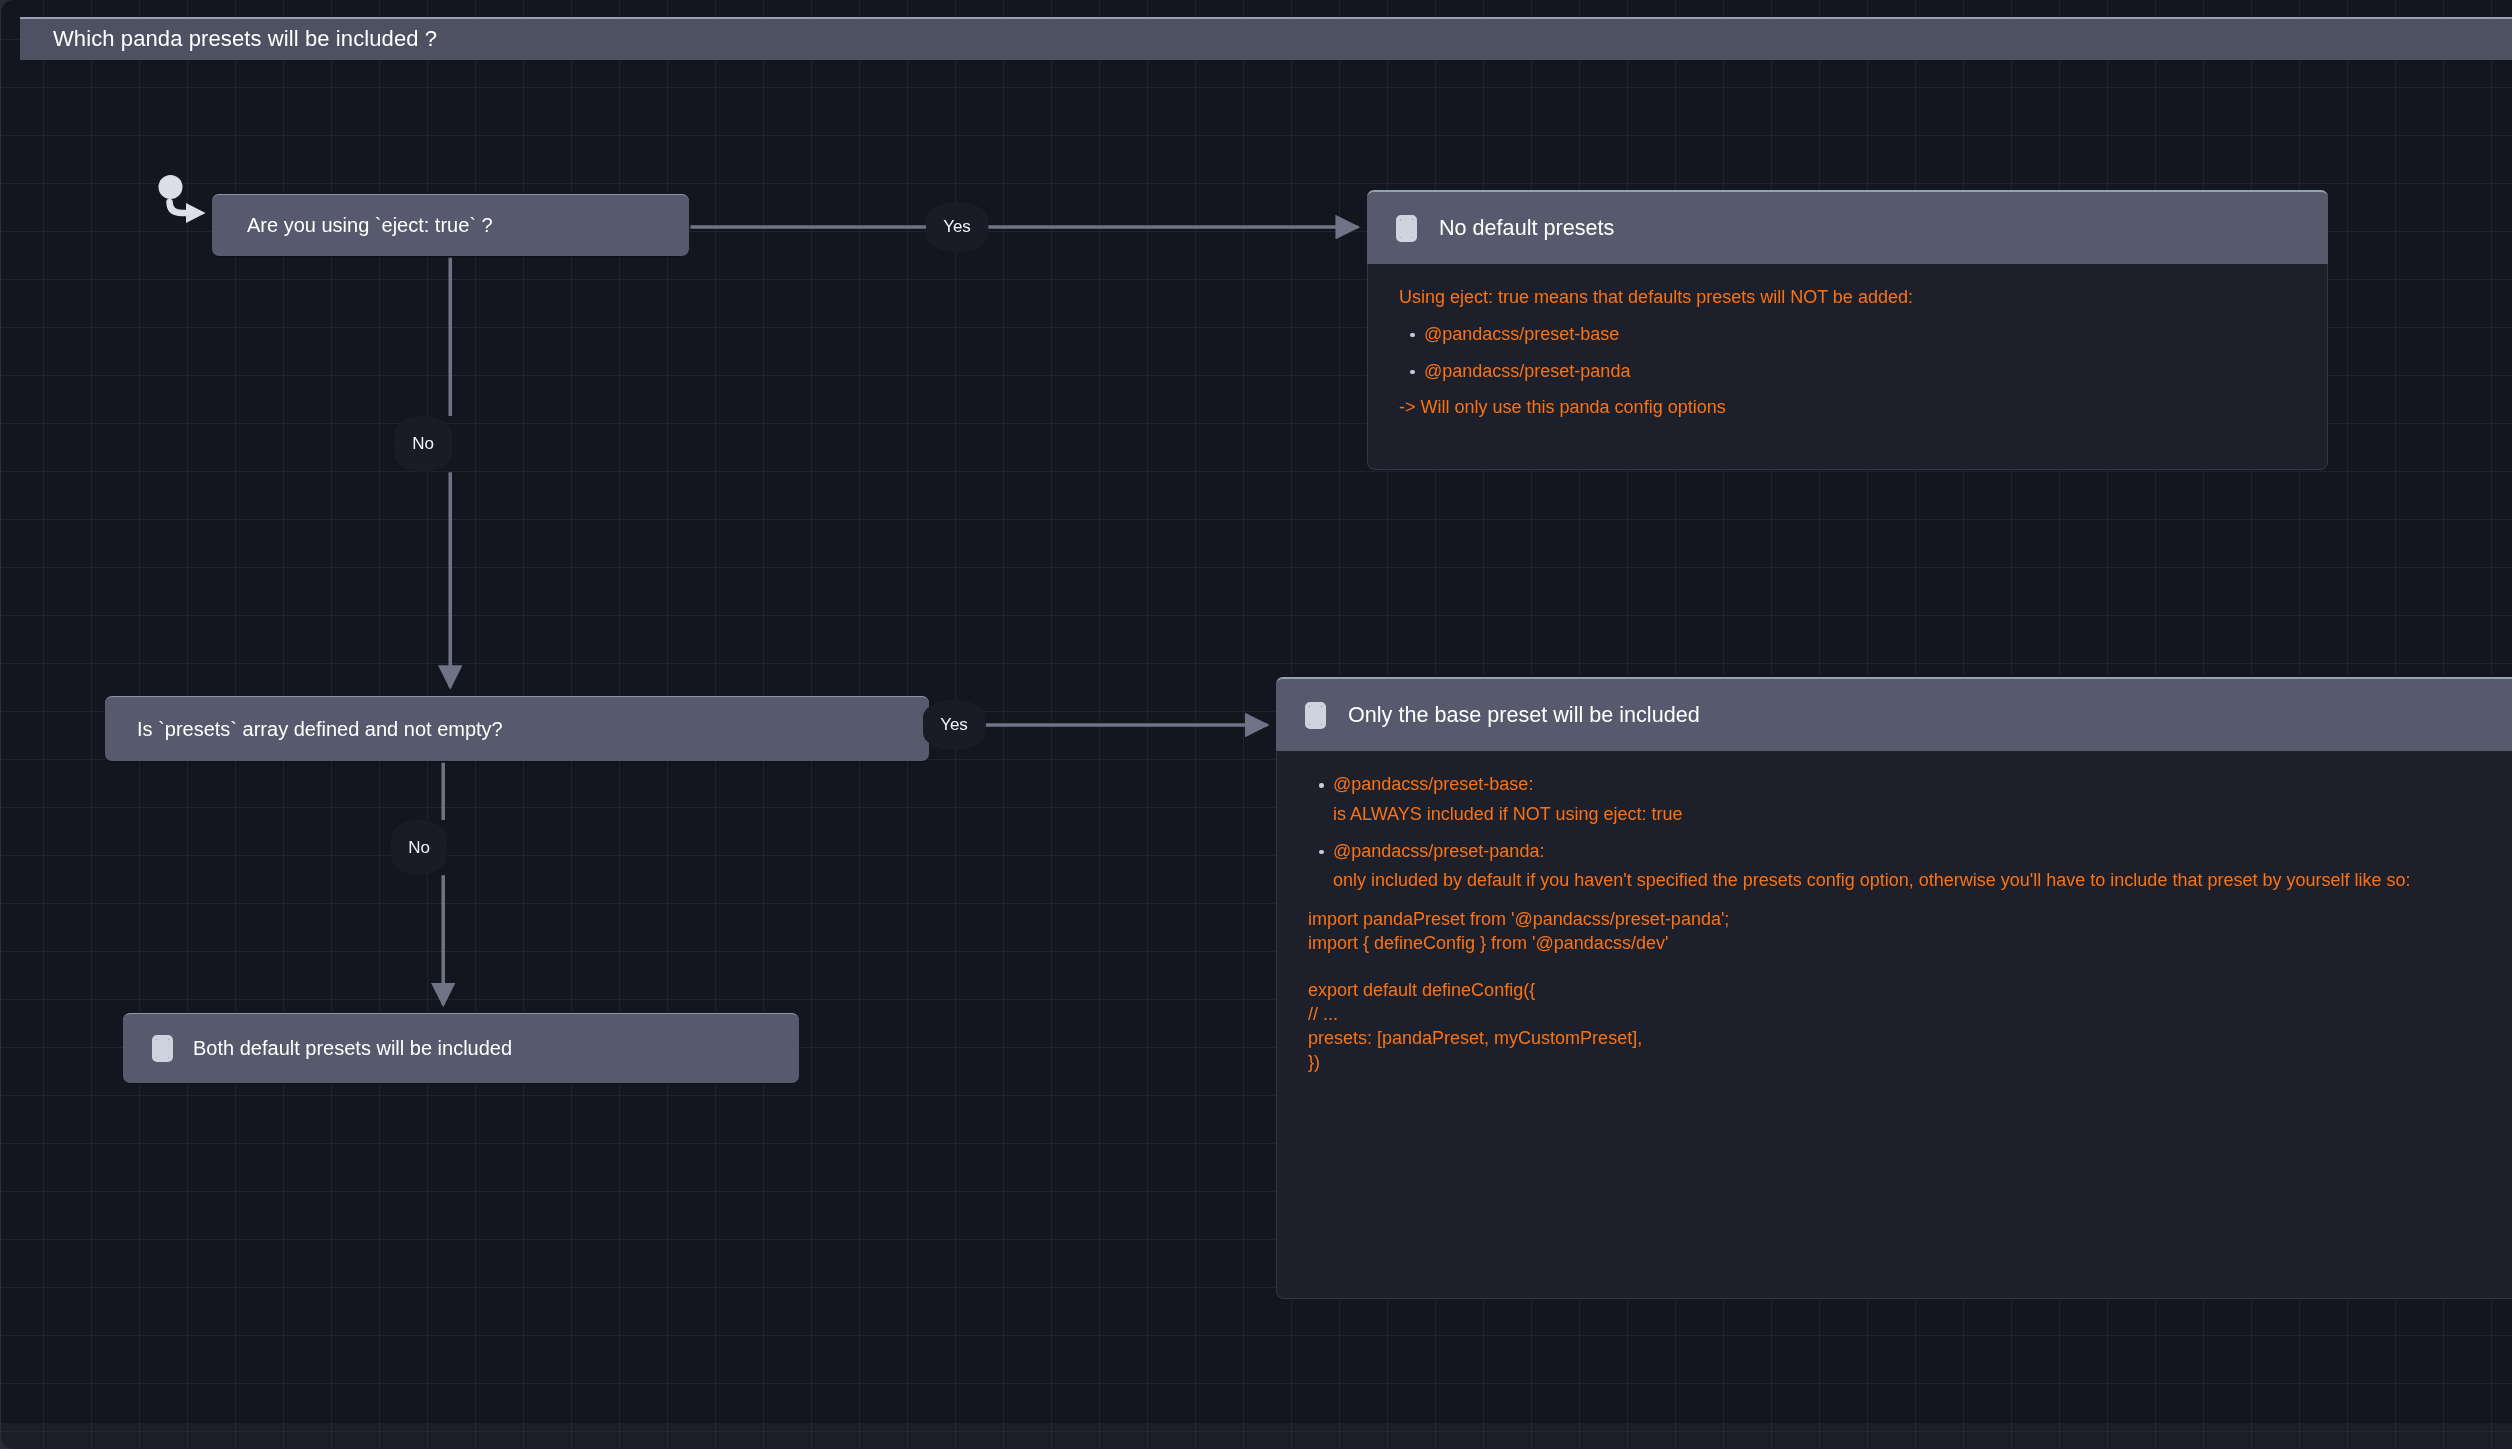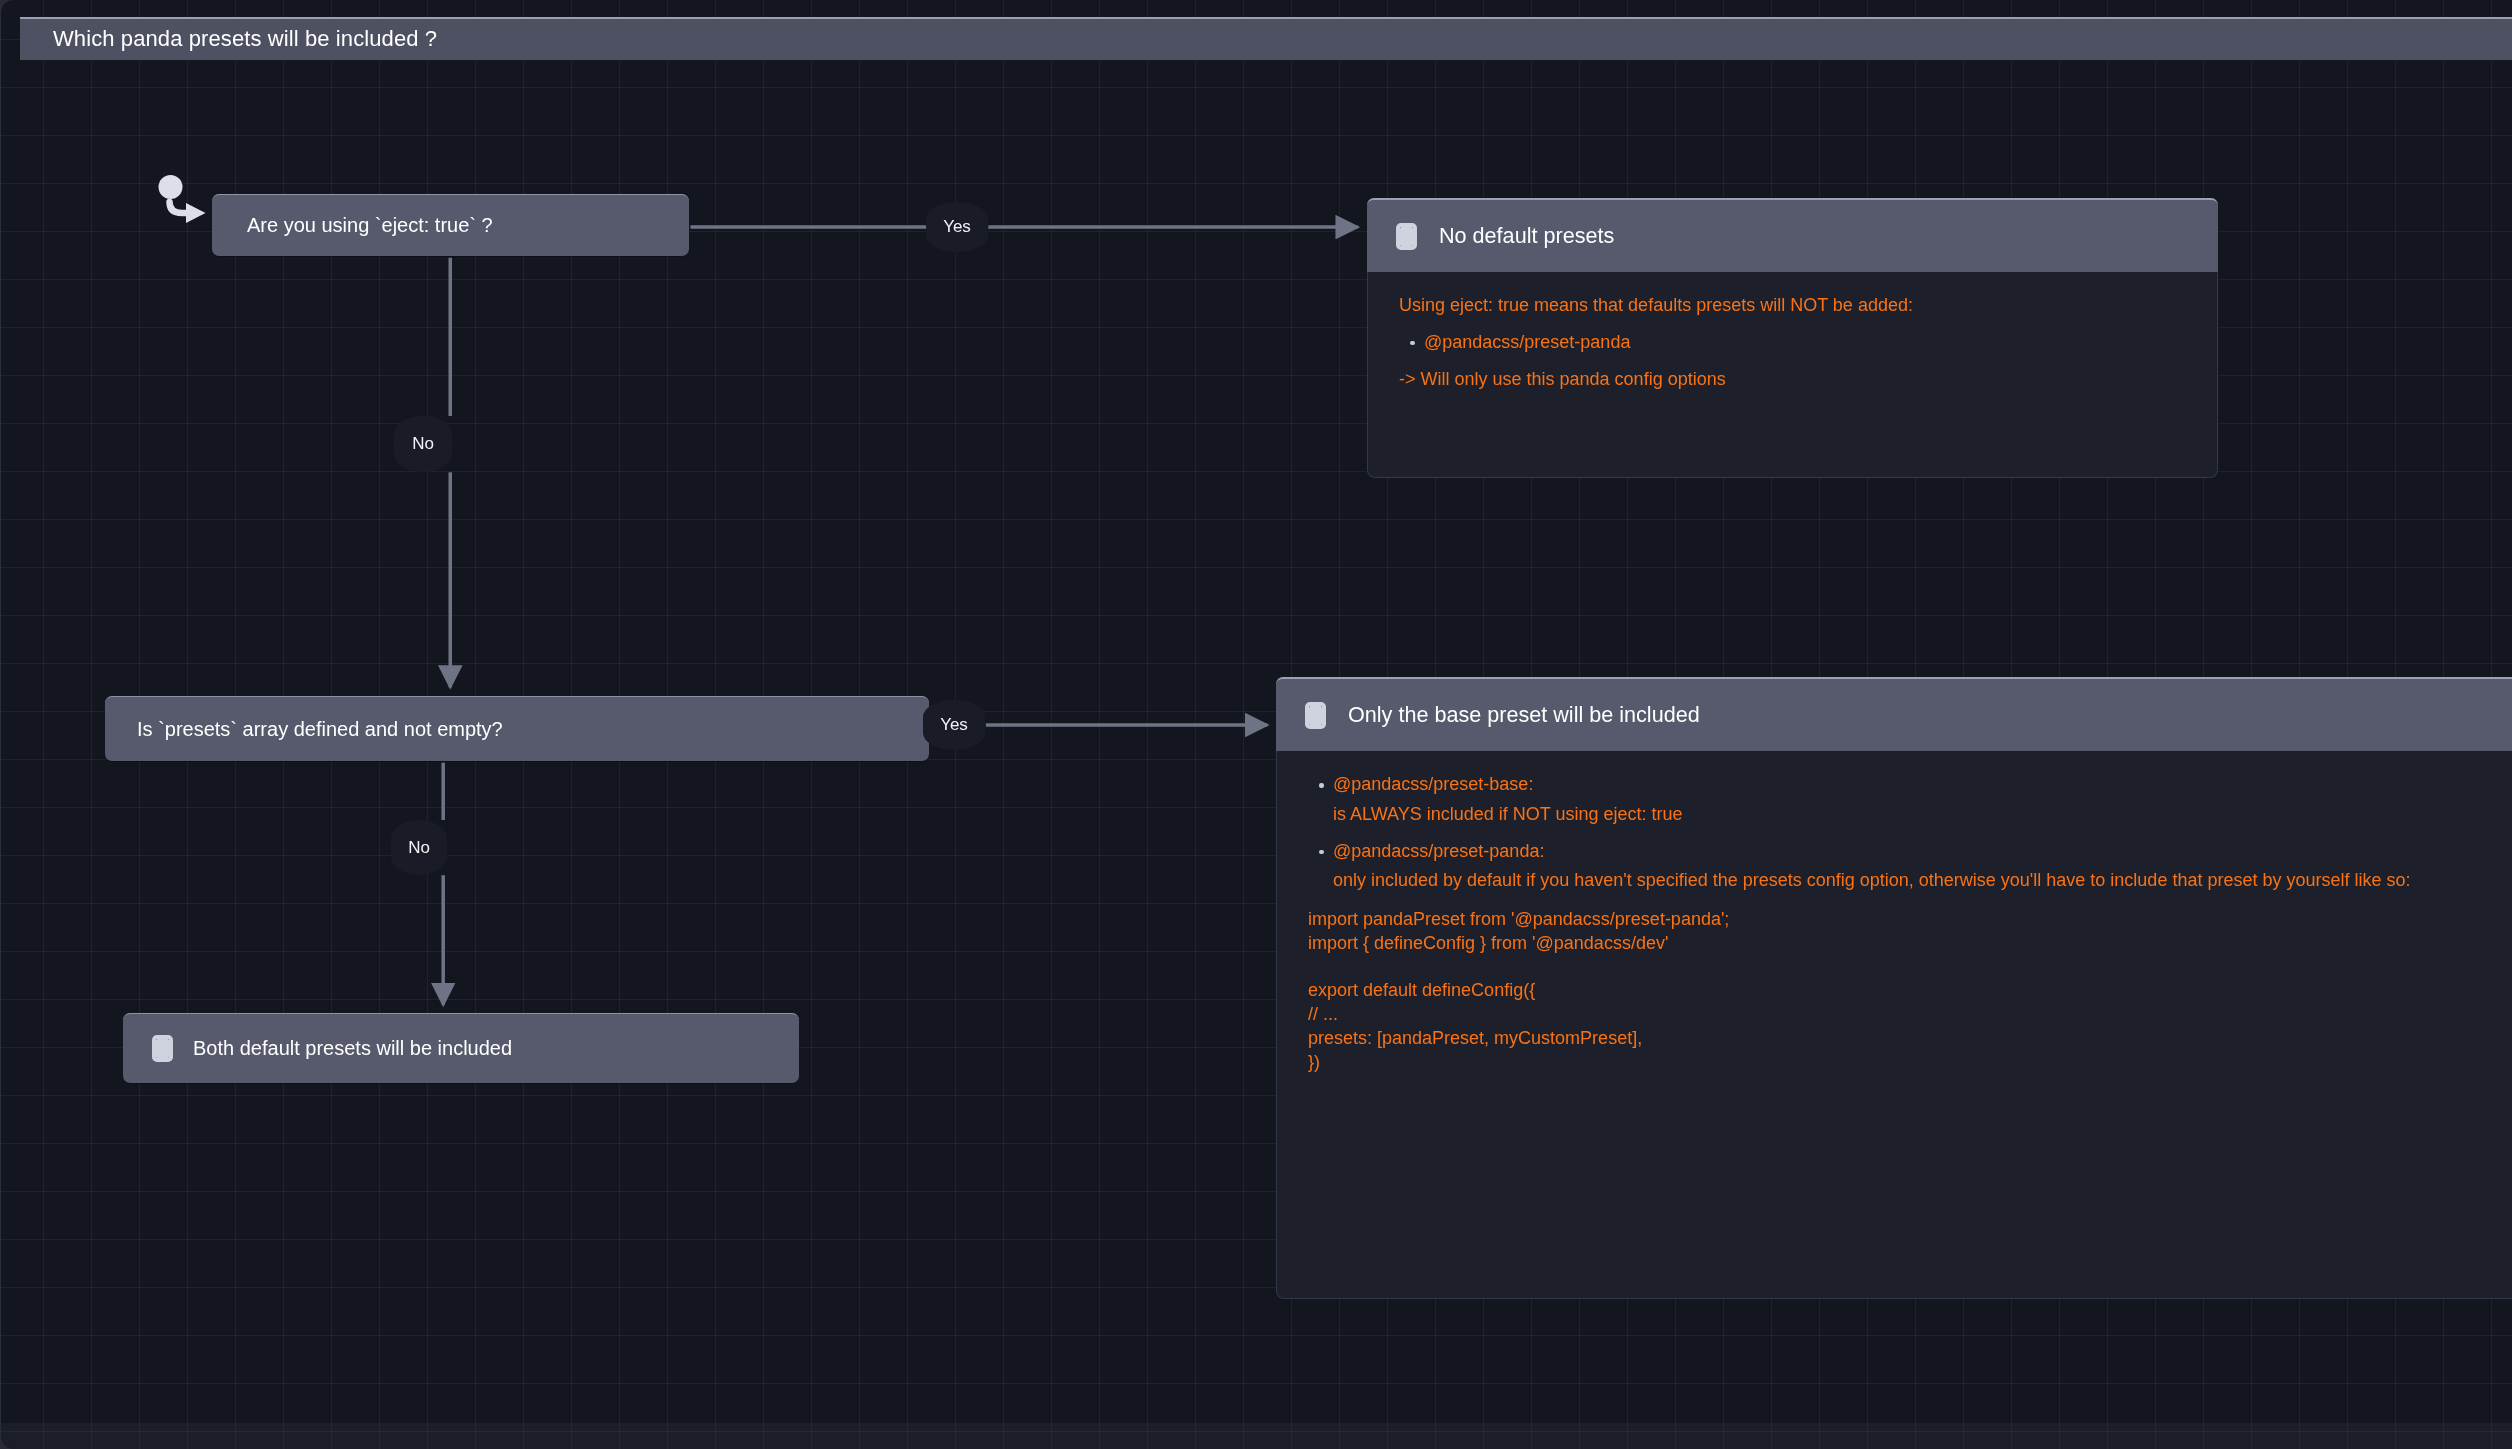--- a/index.html
+++ b/index.html
@@ -153,21 +153,21 @@
     content: "";
     position: absolute; left: -14px; top: 10px;
     width: 4.5px; height: 4.5px; border-radius: 50%;
     background: #c8ccd8;
   }
   .card .card-body ul li .sub { display: block; margin-top: 6px; }
   .card .card-body .code { margin-top: 15px; }
   .card .card-body .code div { min-height: 1.32em; }
 
   
-  #card-no-default { left: 1366px; top: 198px; width: 851px; }
+  #card-no-default { left: 1366px; top: 190px; width: 961px; }
   #card-no-default .card-body { min-height: 206px; }
 
   
   #card-only-base { left: 1275px; top: 677px; width: 1447px; }
   #card-only-base .card-body { min-height: 548px; }
 </style>
 </head>
 <body>
 
 <div id="canvas">
@@ -233,20 +233,21 @@
   <div class="card" id="card-no-default">
     <div class="card-head">
       <span class="note-icon">
           <i></i>
         </span>
       <span class="htxt">No default presets</span>
     </div>
     <div class="card-body">
       <p>Using eject: true means that defaults presets will NOT be added:</p>
       <ul>
+        <li>@pandacss/preset-base</li>
         <li>@pandacss/preset-panda</li>
       </ul>
       <p>-&gt; Will only use this panda config options</p>
     </div>
   </div>
 
   <div class="card" id="card-only-base">
     <div class="card-head">
       <span class="note-icon">
           <i></i>

